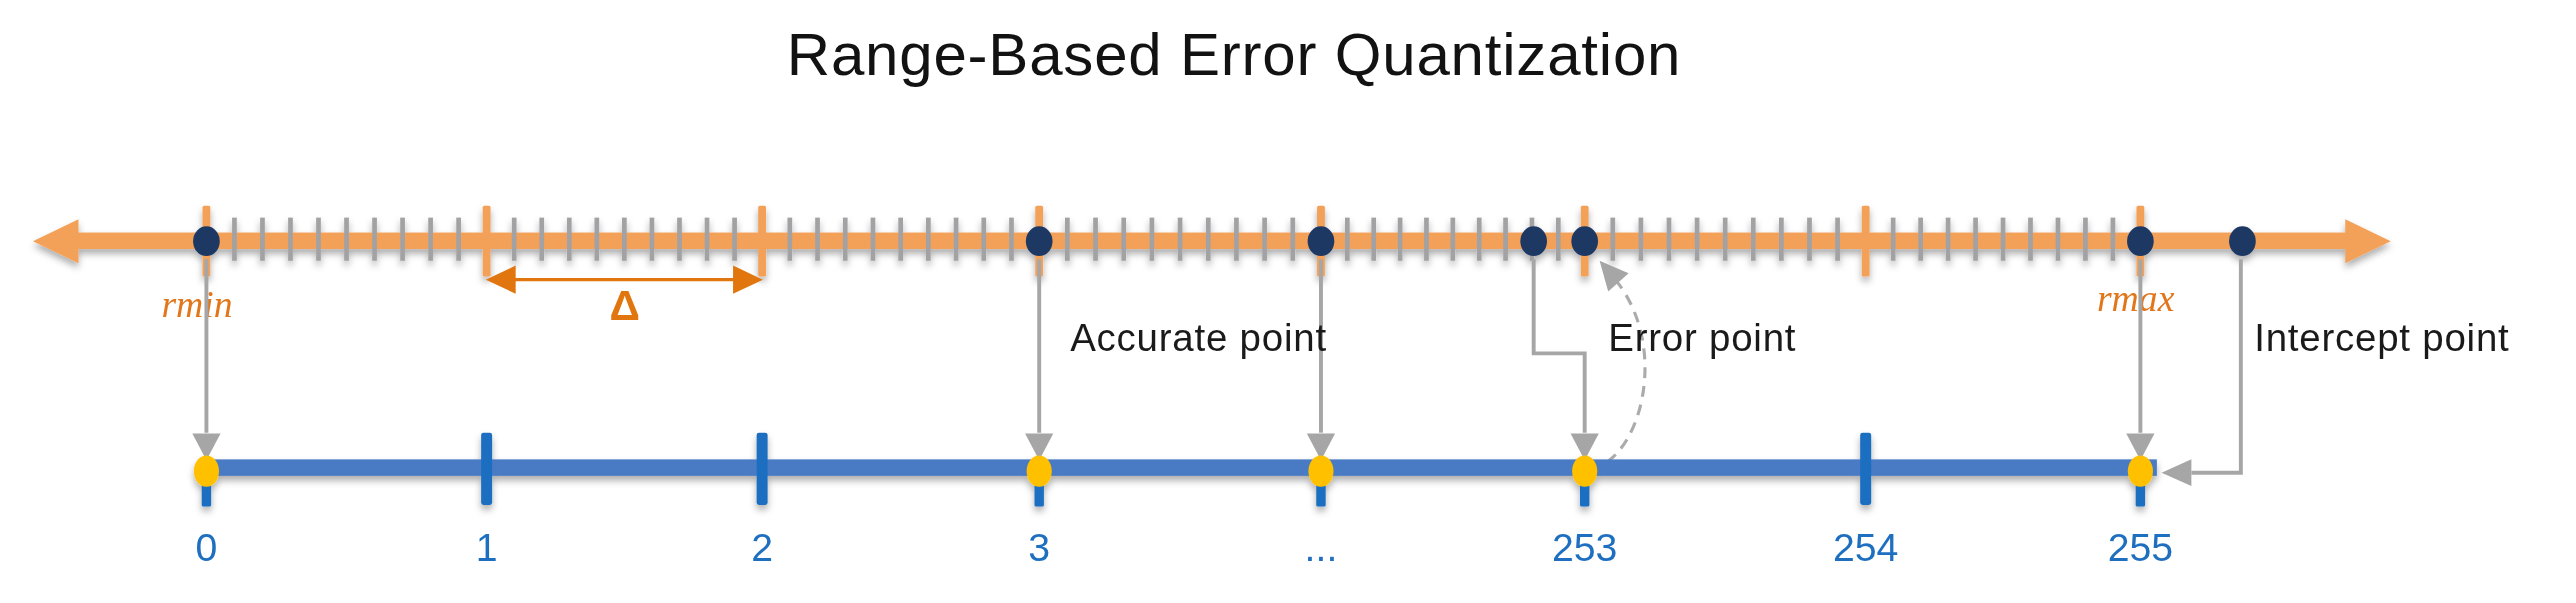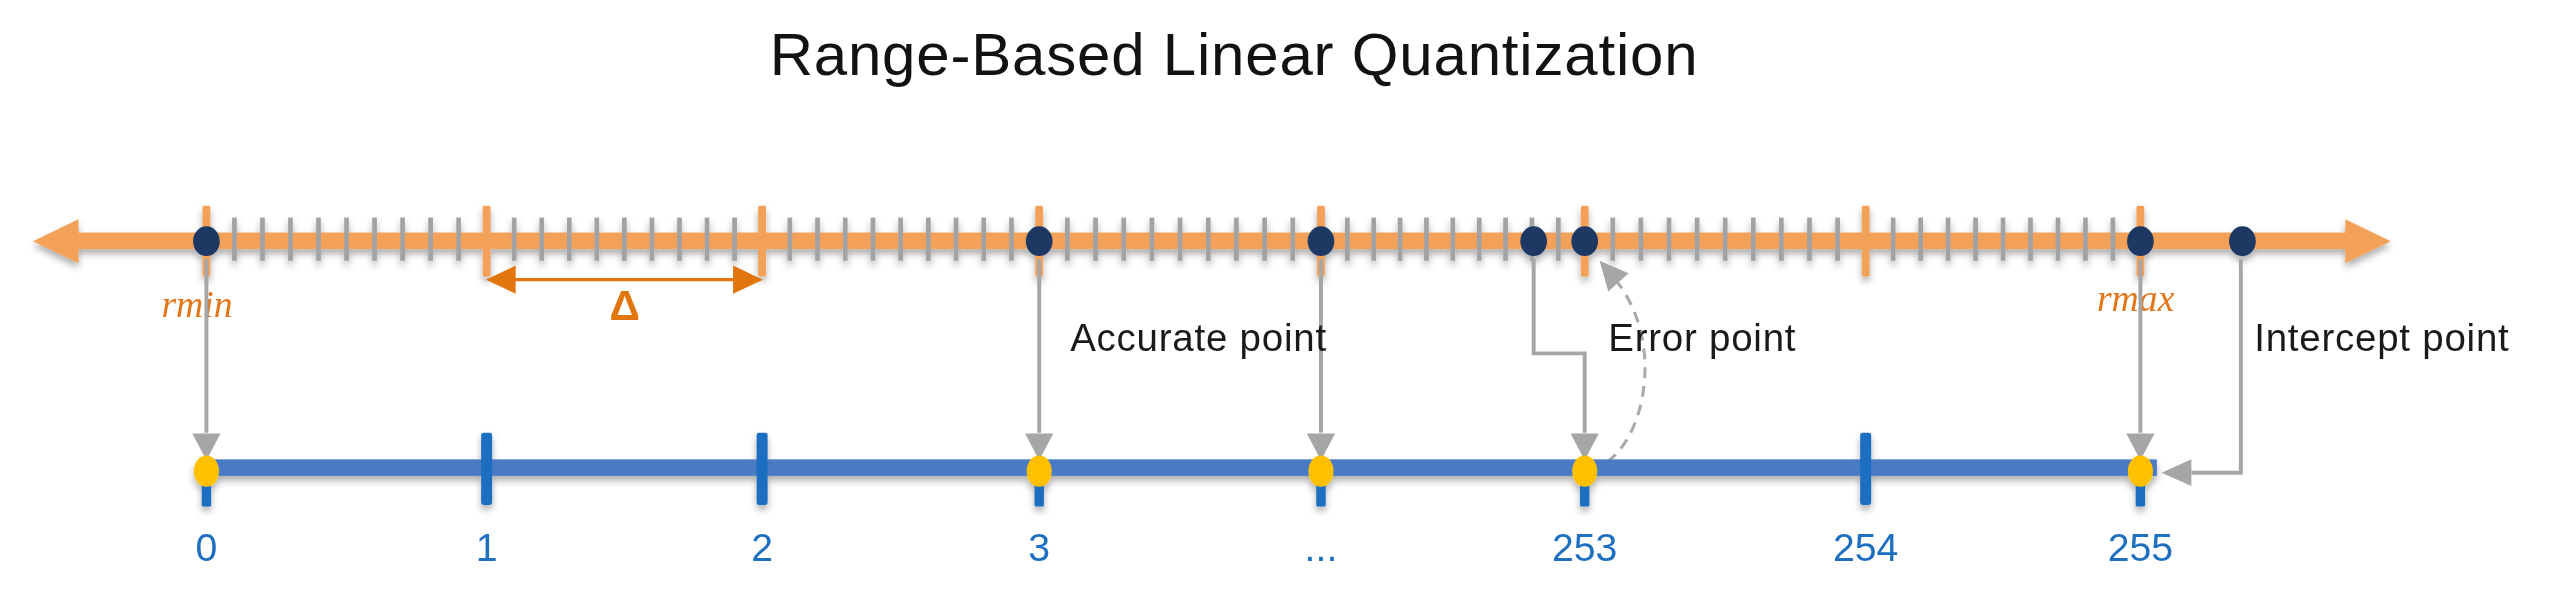--- a/index.html
+++ b/index.html
@@ -12,21 +12,21 @@
   text{font-family:"Liberation Sans", sans-serif;}
   .mathlbl{font-family:"Liberation Serif", serif;font-style:italic;font-size:48px;}
   .annot{font-size:49px;letter-spacing:1px;fill:#1a1a1a;}
   .numlbl{font-size:50px;fill:#1e6fc0;}
 </style>
 </head>
 <body>
 
 <div class="canvas">
 
-  <div class="title">Range-Based Linear Quantization</div>
+  <div class="title">Range-Based Error Quantization</div>
 
   <svg class="diagram-svg" width="2576" height="604" viewBox="0 0 3282 769">
     <defs>
       <filter id="ds" x="-20%" y="-20%" width="140%" height="160%">
         <feDropShadow dx="0" dy="6" stdDeviation="5" flood-color="#000000" flood-opacity="0.32"></feDropShadow>
       </filter>
     </defs>
 
     <g filter="url(#ds)">
       <polygon points="42,307 100,279 100,335" fill="#F3A159"></polygon>

